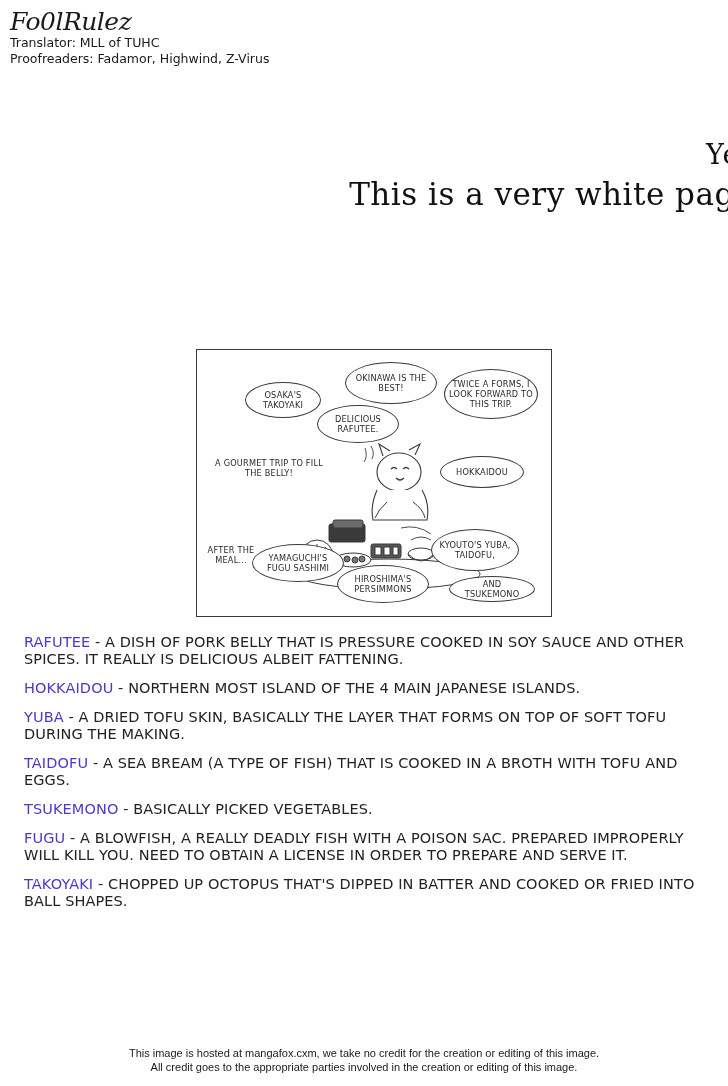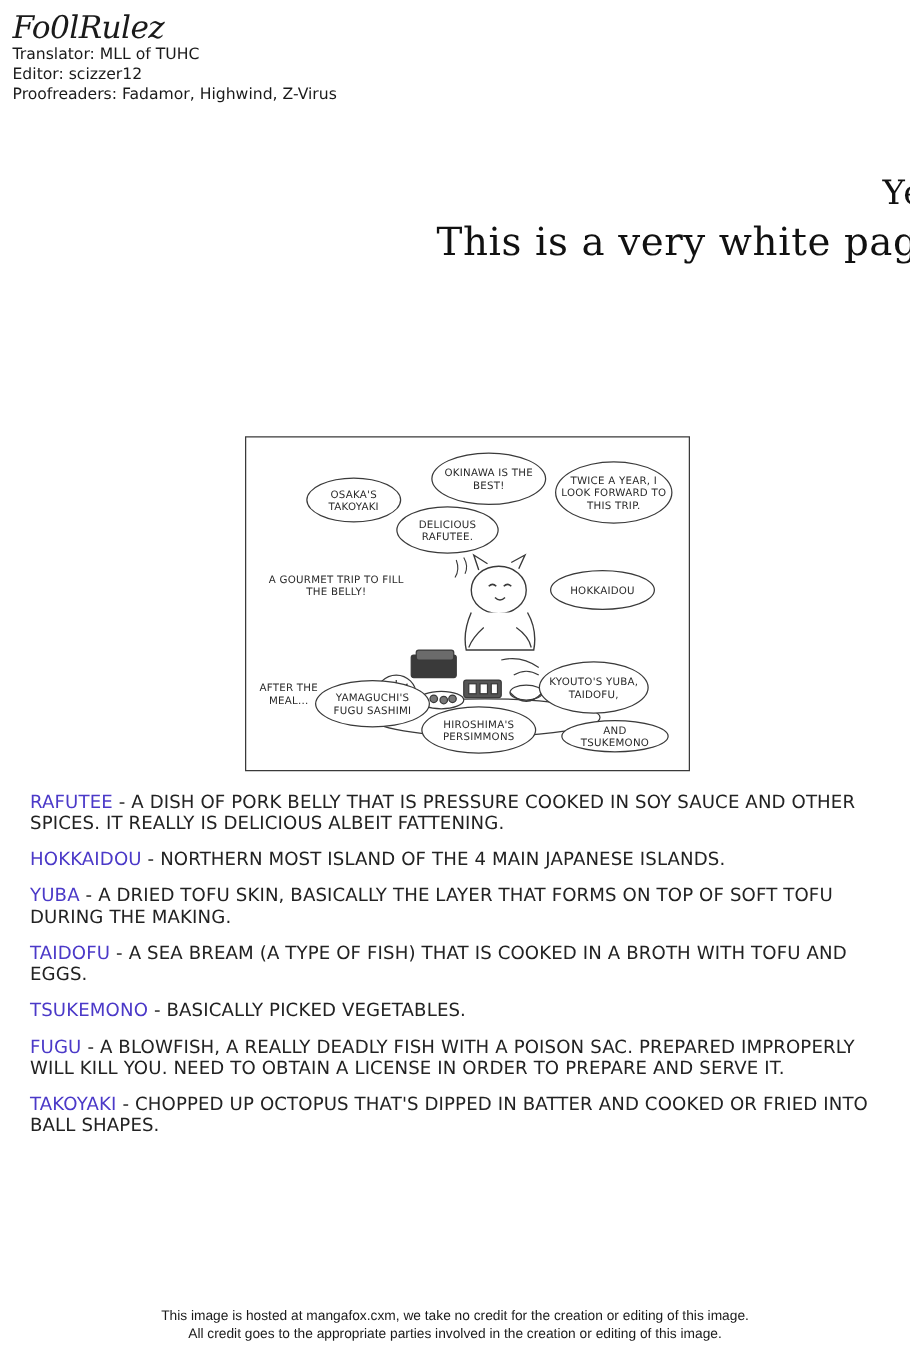--- a/index.html
+++ b/index.html
@@ -159,21 +159,20 @@
     line-height: 14px;
     color: #1a1a1a;
   }
 </style>
 </head>
 <body>
 
 <div id="credits">
   <div class="group-name">Fo0lRulez</div>
   <div class="credit-line">Translator: MLL of TUHC</div>
-  <div class="credit-line">Editor: scizzer12</div>
   <div class="credit-line">Proofreaders: Fadamor, Highwind, Z-Virus</div>
 </div>
 
 <div id="headline">
   <div class="line1">Yes,</div>
   <div class="line2">This is a very white page.</div>
 </div>
 
 <div id="panel">
 
@@ -218,21 +217,21 @@
   <div class="bubble" id="b-osaka">
     <span>OSAKA'S TAKOYAKI</span>
   </div>
   <div class="bubble" id="b-okinawa">
     <span>OKINAWA IS THE BEST!</span>
   </div>
   <div class="bubble" id="b-rafutee">
     <span>DELICIOUS RAFUTEE.</span>
   </div>
   <div class="bubble" id="b-twice">
-    <span>TWICE A YEAR, I LOOK FORWARD TO THIS TRIP.</span>
+    <span>TWICE A FORMS, I LOOK FORWARD TO THIS TRIP.</span>
   </div>
   <div class="bubble" id="b-hokkaidou">
     <span>HOKKAIDOU</span>
   </div>
   <div class="bubble" id="b-kyouto">
     <span>KYOUTO'S YUBA, TAIDOFU,</span>
   </div>
   <div class="bubble" id="b-tsukemono">
     <span>AND TSUKEMONO</span>
   </div>

